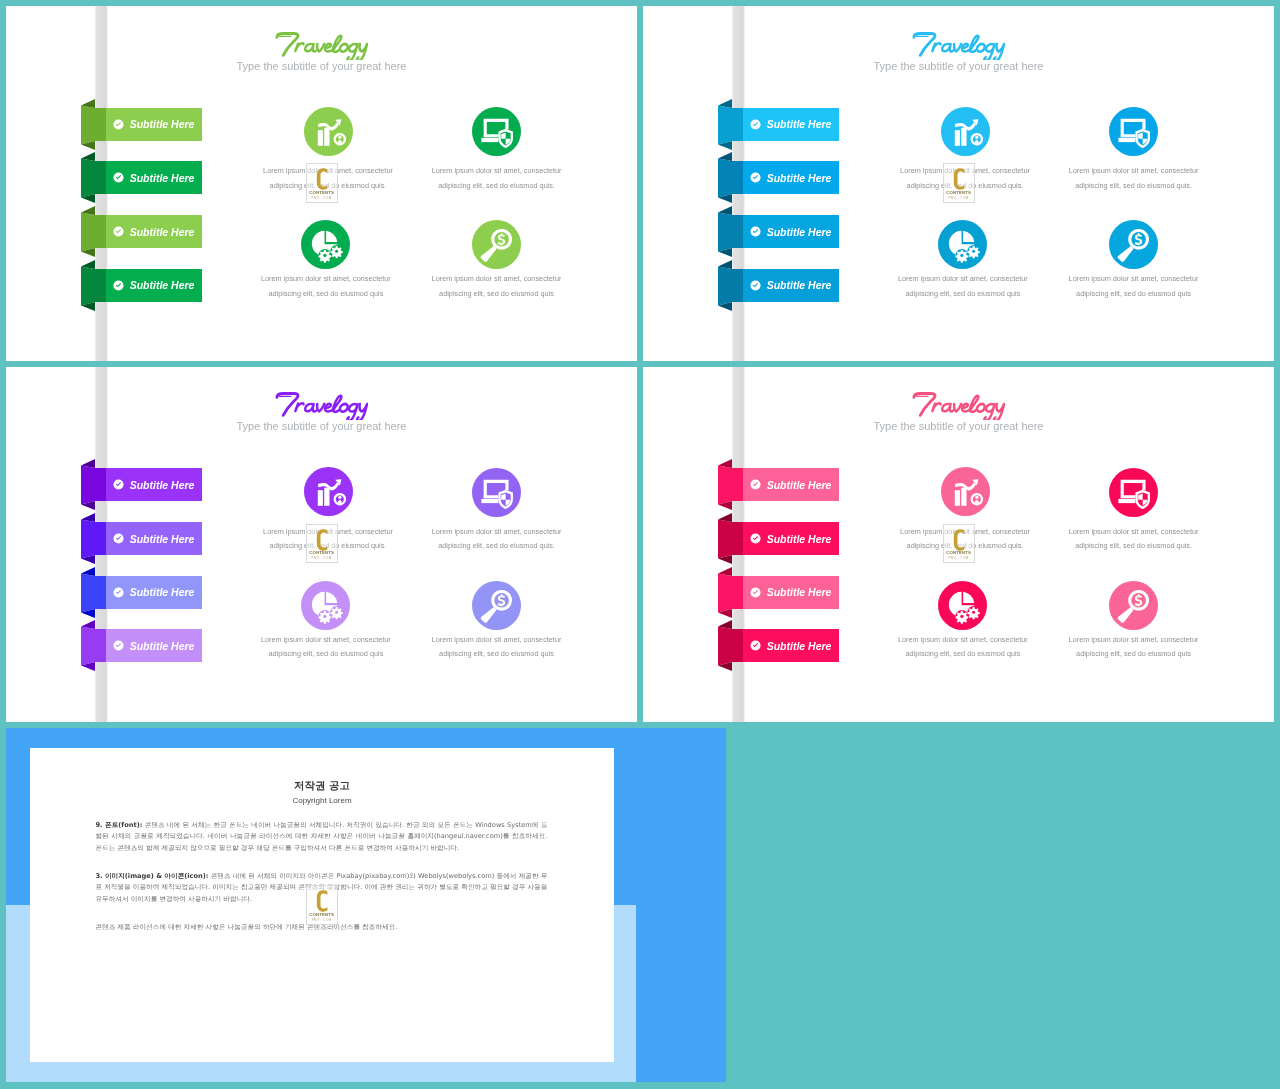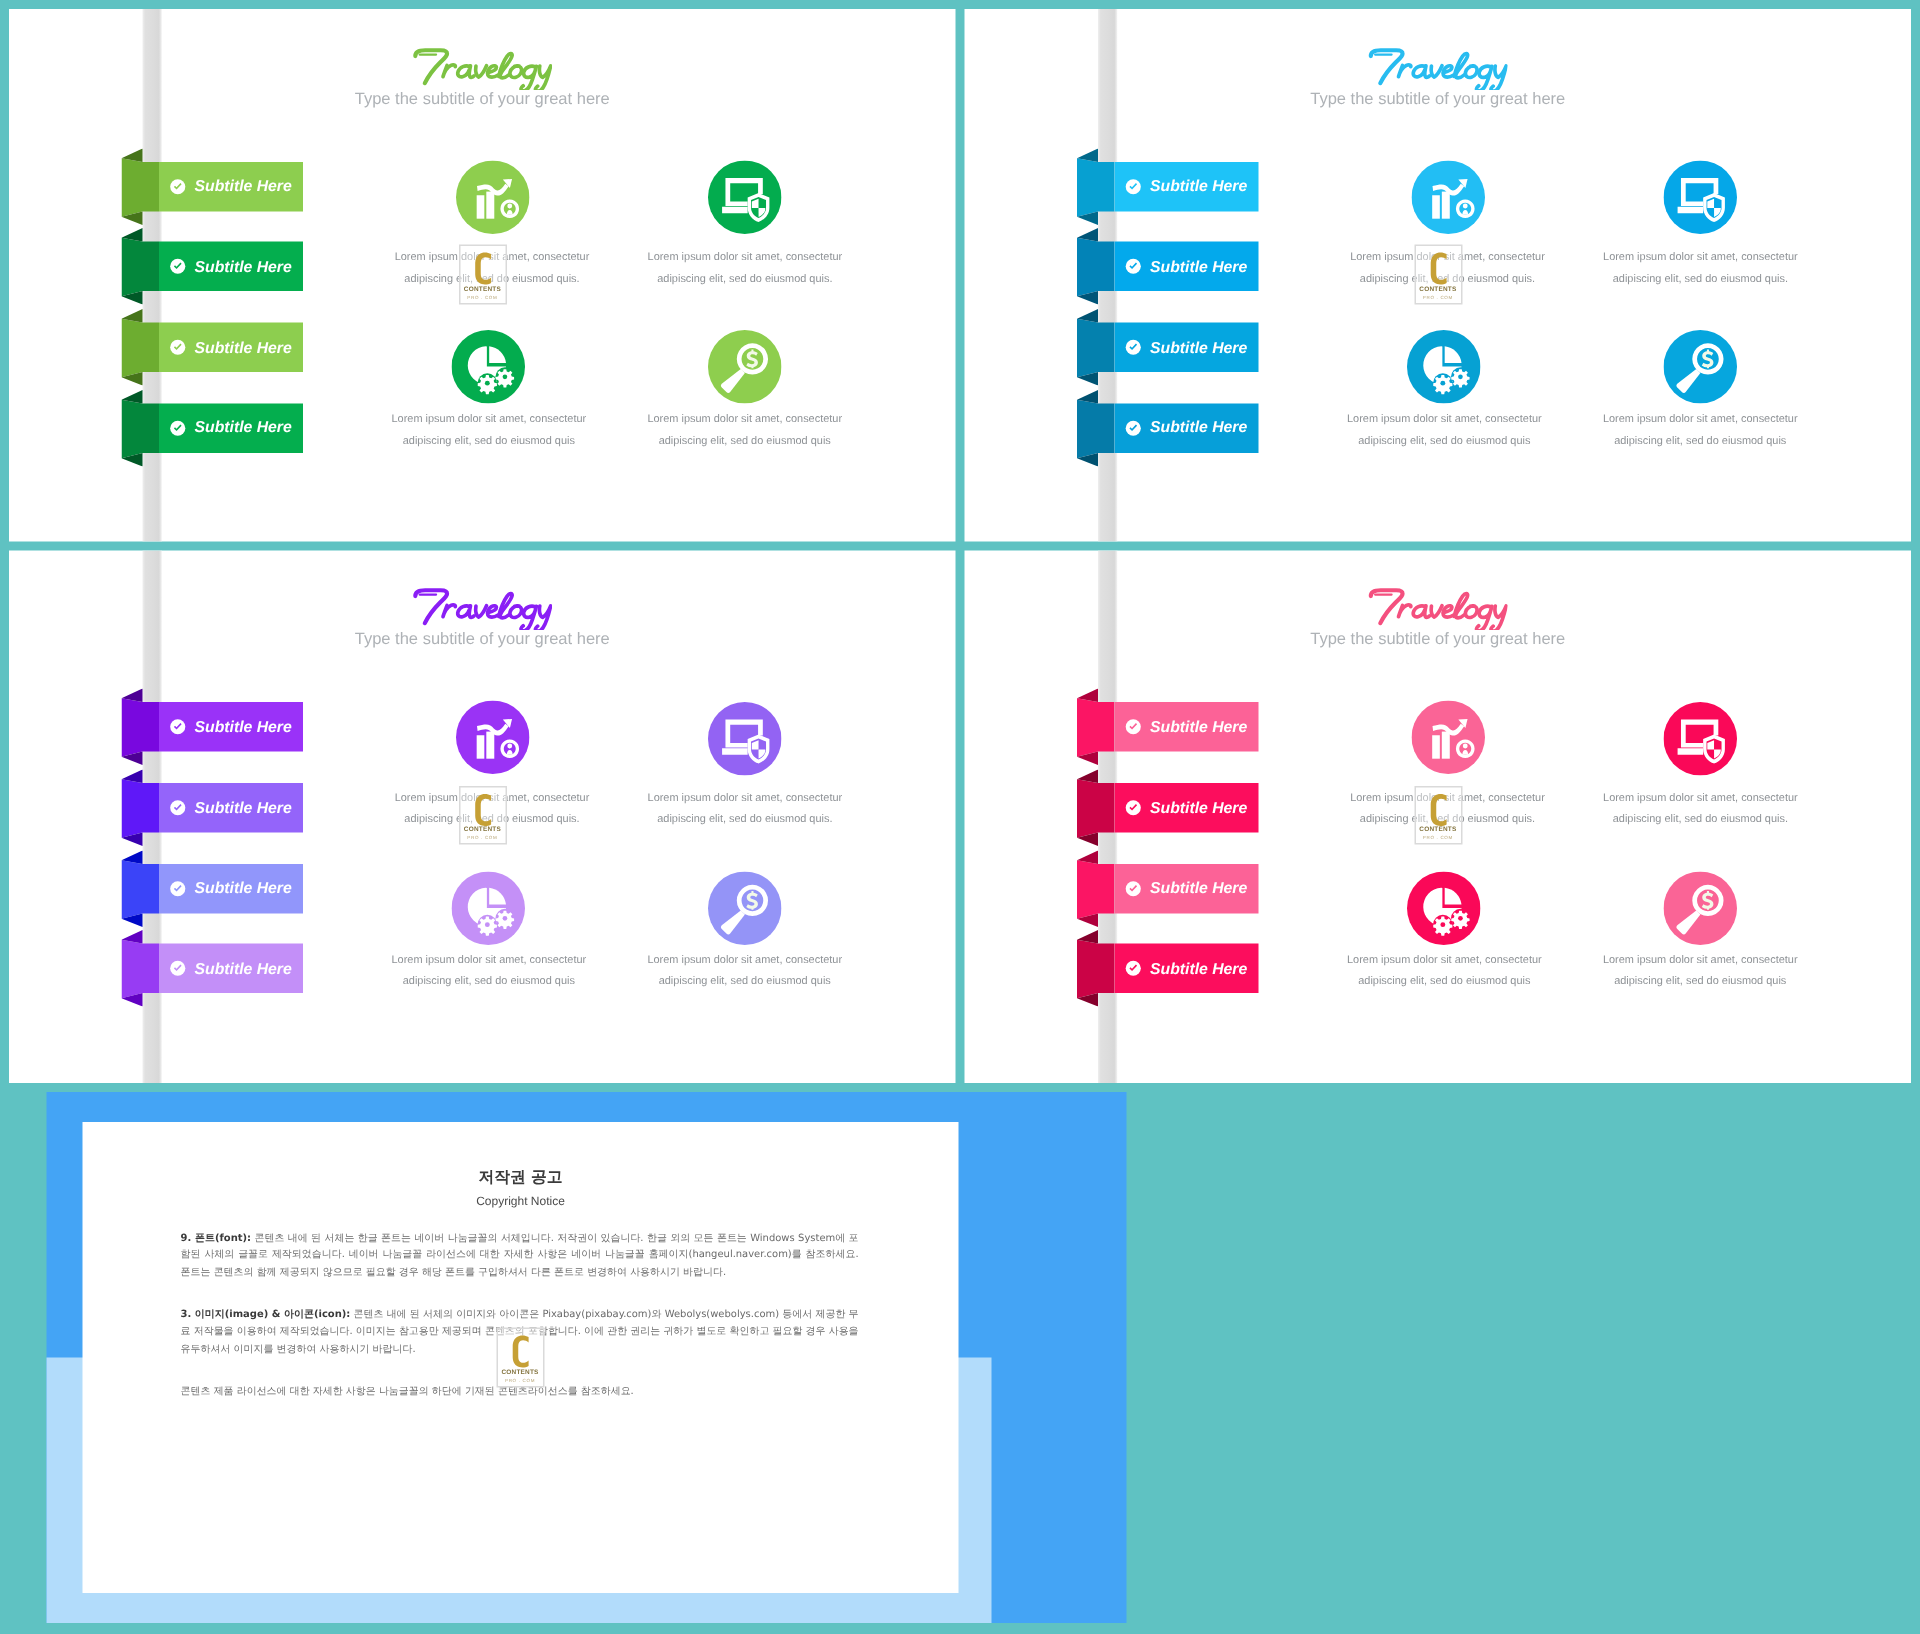--- a/index.html
+++ b/index.html
@@ -43,21 +43,21 @@
       background:rgba(255,255,255,.42);}
   .wm .cglyph{position:absolute;left:0;top:2px;width:30px;height:26px;}
   .wm .c{position:absolute;width:1px;height:1px;overflow:hidden;clip:rect(0 0 0 0);
          font-size:1px;color:transparent;}
   .wm .t1{position:absolute;left:0;right:0;top:25.5px;text-align:center;font-size:4.3px;
           font-weight:700;color:#84743f;letter-spacing:.15px;line-height:5px;}
   .wm .t2{position:absolute;left:0;right:0;top:31.5px;text-align:center;font-size:3px;
           color:#b9a779;letter-spacing:.45px;line-height:4px;}
 
   
-  .s5{position:absolute;left:6px;top:728px;width:720px;height:354px;background:#44a4f5;margin-left:25px;}
+  .s5{position:absolute;left:6px;top:728px;width:720px;height:354px;background:#44a4f5;}
   .s5 .lowmask{position:absolute;left:0;top:176.6px;width:630px;height:177.4px;background:#b2dcfb;}
   .s5 .paper{position:absolute;left:24px;top:20px;width:584px;height:314px;background:#fff;}
   .cp-title{position:absolute;left:0;right:0;top:31px;text-align:center;
             font-family:"DejaVu Sans",sans-serif;font-size:10.5px;font-weight:700;color:#3b3b3b;
             line-height:12px;}
   .cp-sub{position:absolute;left:0;right:0;top:48px;text-align:center;
           font-size:8px;line-height:9px;color:#4a4a4a;}
   .cp-body{position:absolute;left:65.4px;width:452px;top:71.5px;text-align:justify;
            font-family:"DejaVu Sans",sans-serif;font-size:6.65px;line-height:11.85px;
            color:#6a6a6a;}
@@ -712,21 +712,21 @@
           <div class="t1">CONTENTS</div>
           <div class="t2">PRO . COM</div>
         </div>
       </div>
     </div>
 
   <div class="s5">
     <div class="lowmask"></div>
     <div class="paper">
       <div class="cp-title">저작권 공고</div>
-      <div class="cp-sub">Copyright Notice</div>
+      <div class="cp-sub">Copyright Lorem</div>
       <div class="cp-body" id="cp-body">
           <p><b>9. 폰트(font):</b><span> 콘텐츠 내에 된 서체는 한글 폰트는 네이버 나눔글꼴의 서체입니다. 저작권이 있습니다. 한글 외의 모든 폰트는 Windows System에 포함된 사체의 글꼴로 제작되었습니다. 네이버 나눔글꼴 라이선스에 대한 자세한 사항은 네이버 나눔글꼴 홈페이지(hangeul.naver.com)를 참조하세요. 폰트는 콘텐츠의 함께 제공되지 않으므로 필요할 경우 해당 폰트를 구입하셔서 다른 폰트로 변경하여 사용하시기 바랍니다.</span></p>
           <p><b>3. 이미지(image) &amp; 아이콘(icon):</b><span> 콘텐츠 내에 된 서체의 이미지와 아이콘은 Pixabay(pixabay.com)와 Webolys(webolys.com) 등에서 제공한 무료 저작물을 이용하여 제작되었습니다. 이미지는 참고용만 제공되며 콘텐츠의 포함합니다. 이에 관한 권리는 귀하가 별도로 확인하고 필요할 경우 사용을 유두하셔서 이미지를 변경하여 사용하시기 바랍니다.</span></p>
           <p><b></b><span>콘텐츠 제품 라이선스에 대한 자세한 사항은 나눔글꼴의 하단에 기재된 콘텐츠라이선스를 참조하세요.</span></p>
         </div>
       <div class="wm" style="left:275.7px;top:137.2px">
         <span class="cglyph"><svg width="30" height="26" viewBox="0 0 30 26">
               <path d="M20.4 3.4 C18.6 2.3 16.2 2.0 14.2 2.6 C11.6 3.4 9.9 5.6 9.8 9.2 L9.8 16.8 C9.9 20.4 11.6 22.6 14.2 23.4 C16.2 24.0 18.6 23.7 20.4 22.6 L20.4 19.0 C19.0 20.4 16.6 21.0 15.1 20.2 C13.9 19.5 13.5 18.1 13.5 16.4 L13.5 9.6 C13.5 7.9 13.9 6.5 15.1 5.8 C16.6 5.0 19.0 5.6 20.4 7.0 Z" fill="#c6a035"></path>
             </svg></span>
         <div class="c">C</div>

